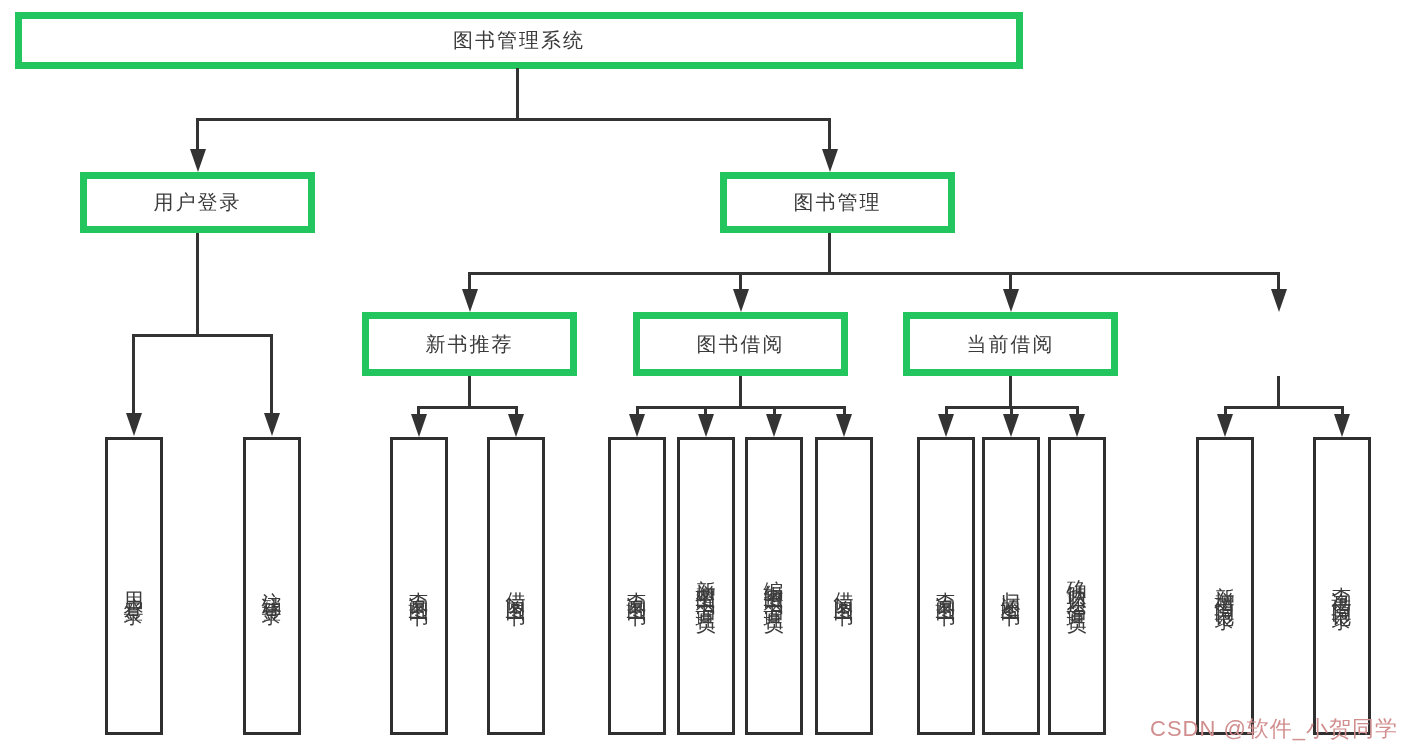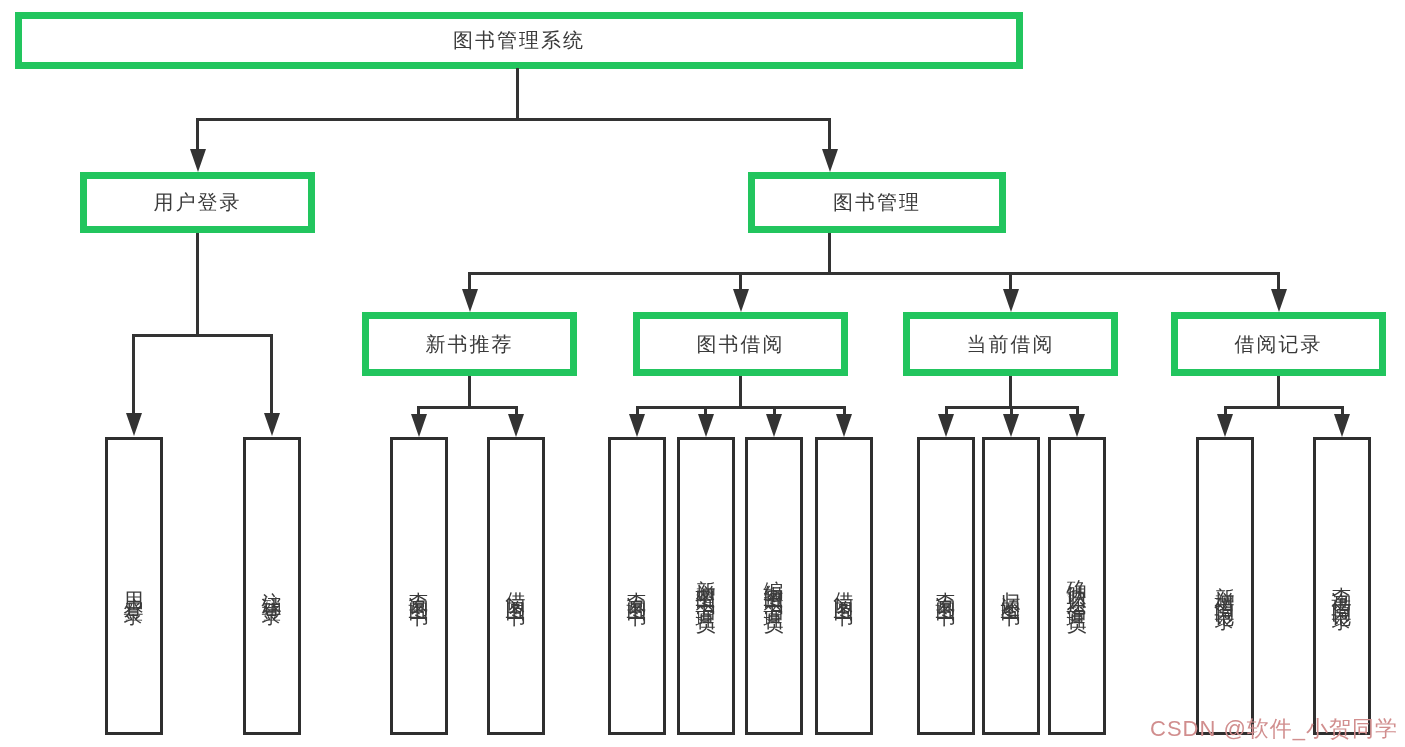--- a/index.html
+++ b/index.html
@@ -43,21 +43,21 @@
   <div class="line" style="left:516px;top:68px;width:3px;height:53px;"></div>
   <div class="line" style="left:196px;top:118px;width:635px;height:3px;"></div>
   <div class="line" style="left:196px;top:118px;width:3px;height:34px;"></div>
   <div class="arr" style="left:190px;top:149px;"></div>
   <div class="line" style="left:828px;top:118px;width:3px;height:34px;"></div>
   <div class="arr" style="left:822px;top:149px;"></div>
 
   <div class="box" style="left:80px;top:172px;width:235px;height:61px;">
     <span>用户登录</span>
   </div>
-  <div class="box" style="left:748px;top:172px;width:258px;height:61px;">
+  <div class="box" style="left:720px;top:172px;width:235px;height:61px;">
     <span>图书管理</span>
   </div>
 
   <div class="line" style="left:196px;top:233px;width:3px;height:104px;"></div>
   <div class="line" style="left:132px;top:334px;width:141px;height:3px;"></div>
   <div class="line" style="left:132px;top:334px;width:3px;height:80px;"></div>
   <div class="arr" style="left:126px;top:413px;"></div>
   <div class="line" style="left:270px;top:334px;width:3px;height:80px;"></div>
   <div class="arr" style="left:264px;top:413px;"></div>
 
@@ -73,23 +73,20 @@
   <div class="arr" style="left:1271px;top:289px;"></div>
 
   <div class="box" style="left:362px;top:312px;width:215px;height:64px;justify-content:center;">
     <span>新书推荐</span>
   </div>
   <div class="box" style="left:903px;top:312px;width:215px;height:64px;">
     <span>当前借阅</span>
   </div>
   <div class="box" style="left:633px;top:312px;width:215px;height:64px;">
     <span>图书借阅</span>
-  </div>
-  <div class="box" style="left:1171px;top:312px;width:215px;height:64px;">
-    <span>借阅记录</span>
   </div>
 
   <div class="line" style="left:468px;top:376px;width:3px;height:33px;"></div>
   <div class="line" style="left:417px;top:406px;width:101px;height:3px;"></div>
   <div class="line" style="left:417px;top:406px;width:3px;height:10px;"></div>
   <div class="arr" style="left:411px;top:414px;"></div>
   <div class="line" style="left:515px;top:406px;width:3px;height:10px;"></div>
   <div class="arr" style="left:508px;top:414px;"></div>
 
   <div class="line" style="left:739px;top:376px;width:3px;height:33px;"></div>

